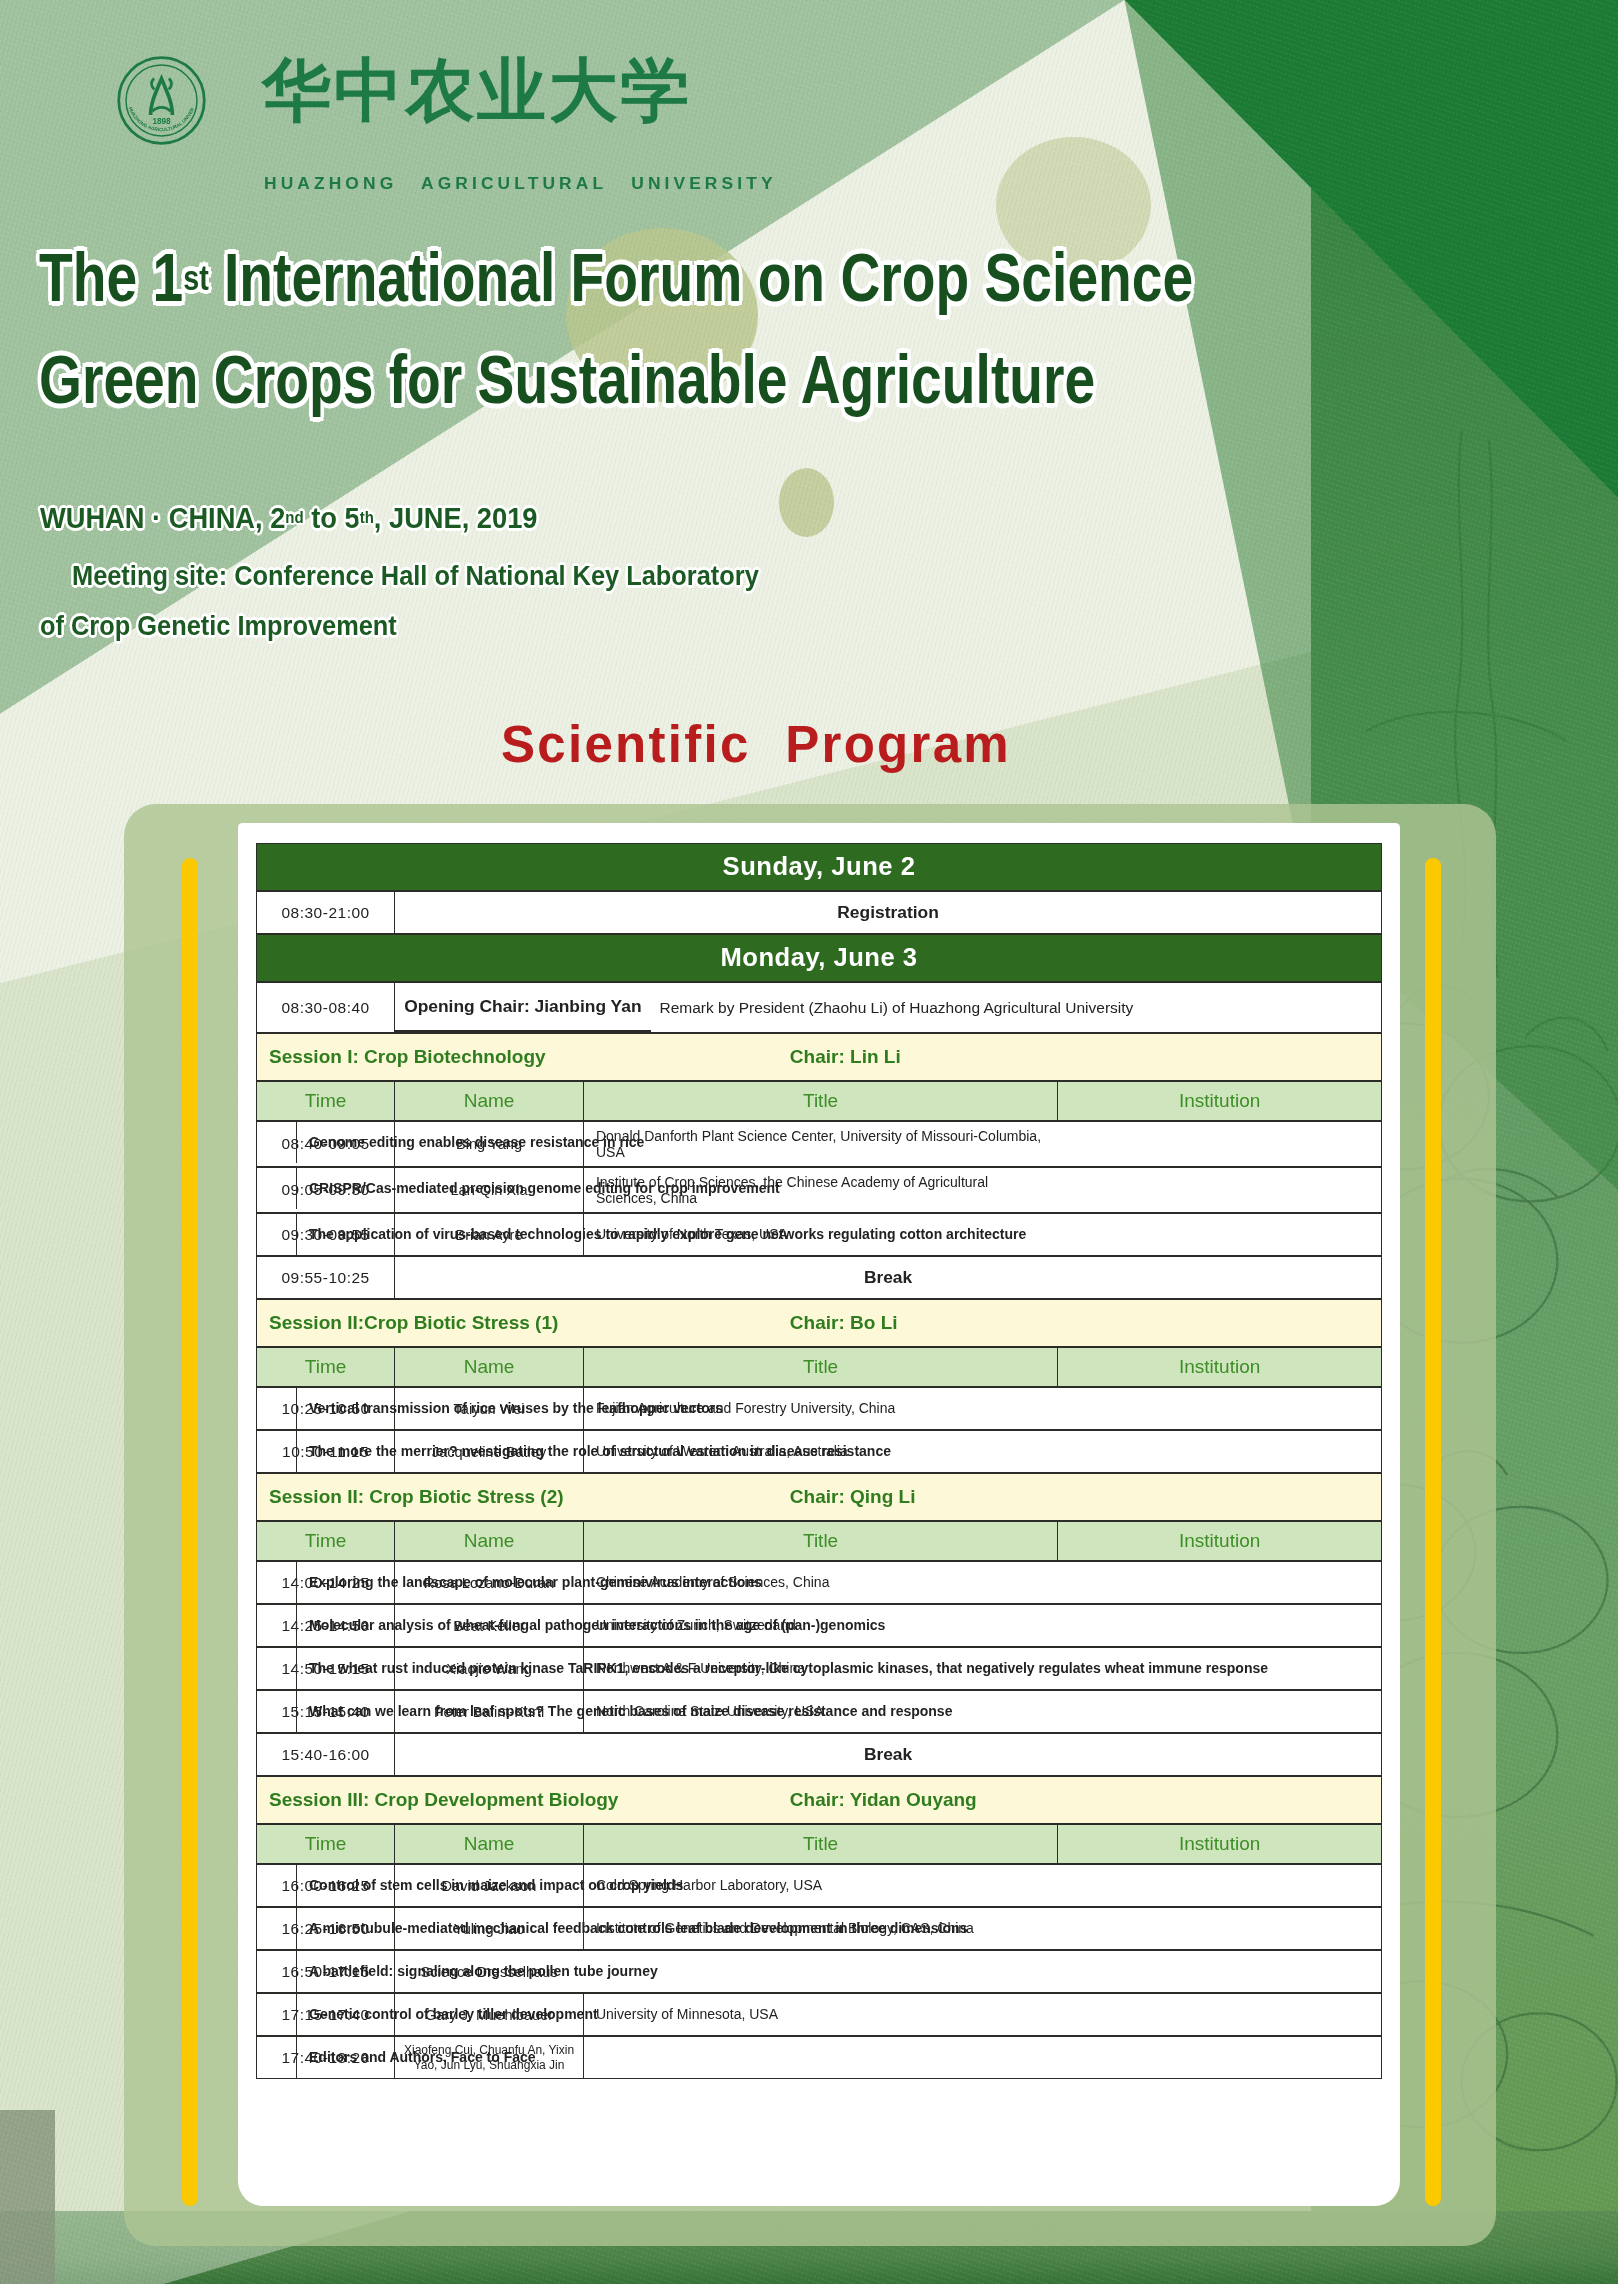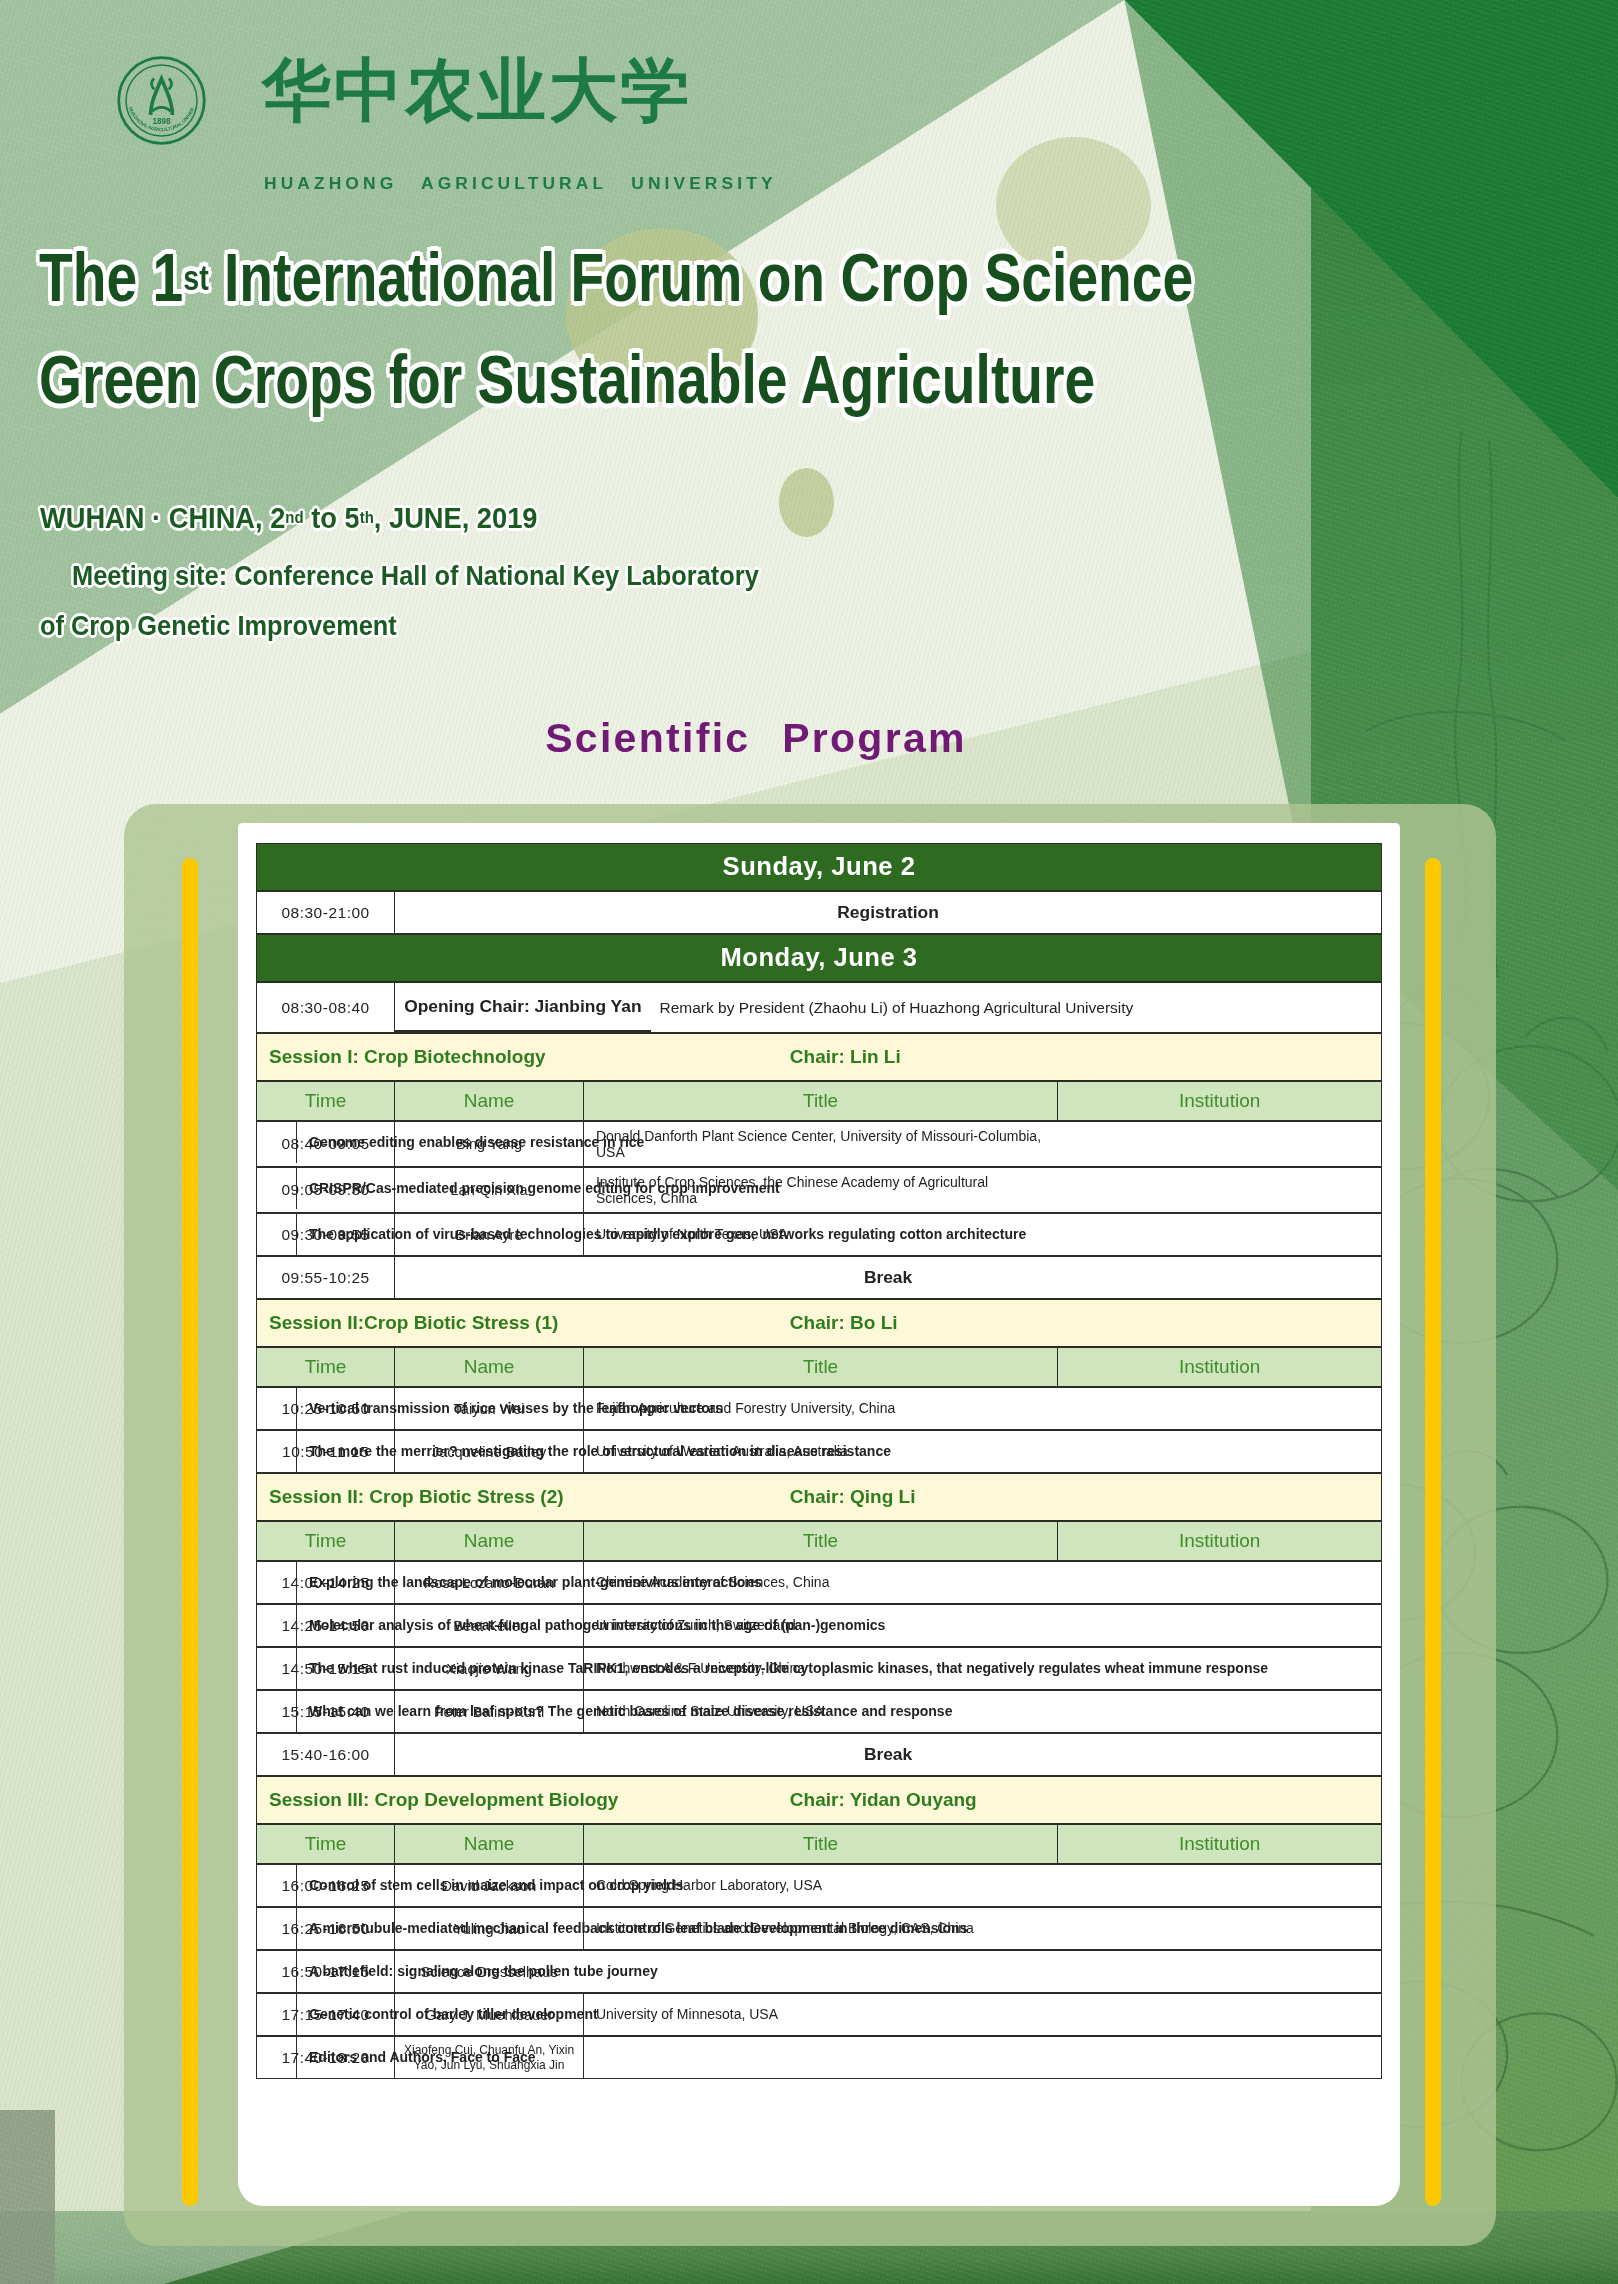--- a/index.html
+++ b/index.html
@@ -48,21 +48,21 @@
   .title .condense{display:inline-block;transform:scaleX(.8);transform-origin:0 60%;white-space:nowrap;}
   .t1{top:238px;} .t2{top:340px;}
   .title sup{font-size:52%;vertical-align:28%;letter-spacing:0;}
   .sub{position:absolute;left:40px;font-weight:bold;white-space:nowrap;}
   .sub .condense{display:inline-block;transform:scaleX(.94);transform-origin:0 60%;}
   .date{top:502px;font-size:29px;}
   .date sup{font-size:55%;vertical-align:30%;}
   .venue1{top:561px;font-size:27px;margin-left:32px;}
   .venue2{top:611px;font-size:27px;}
   .prog-head{position:absolute;left:0;top:715px;width:1512px;text-align:center;
-      font-size:41px;font-weight:bold;color:#701a75;letter-spacing:2.3px;word-spacing:18px;}
+      font-size:51px;font-weight:bold;color:#b91c1c;letter-spacing:2.3px;word-spacing:18px;}
   
   .frame{position:absolute;left:124px;top:804px;width:1372px;height:1442px;
       border-radius:32px;background:rgba(173,197,146,.82);}
   .ybar{position:absolute;width:15.5px;height:1348px;top:858px;border-radius:7.8px;background:#fcc800;}
   .ybar-l{left:182px;} .ybar-r{left:1425px;}
   .white-panel{position:absolute;left:238px;top:823px;width:1162px;height:1383px;
       background:#ffffff;border-radius:4.6px 4.6px 25px 25px;}
   .sched{position:absolute;left:256px;top:843px;width:1124px;border:1.8px solid #2b2b28;background:#fff;
       color:#222;}
   .r{border-top:2.7px solid #2b2b28;}

